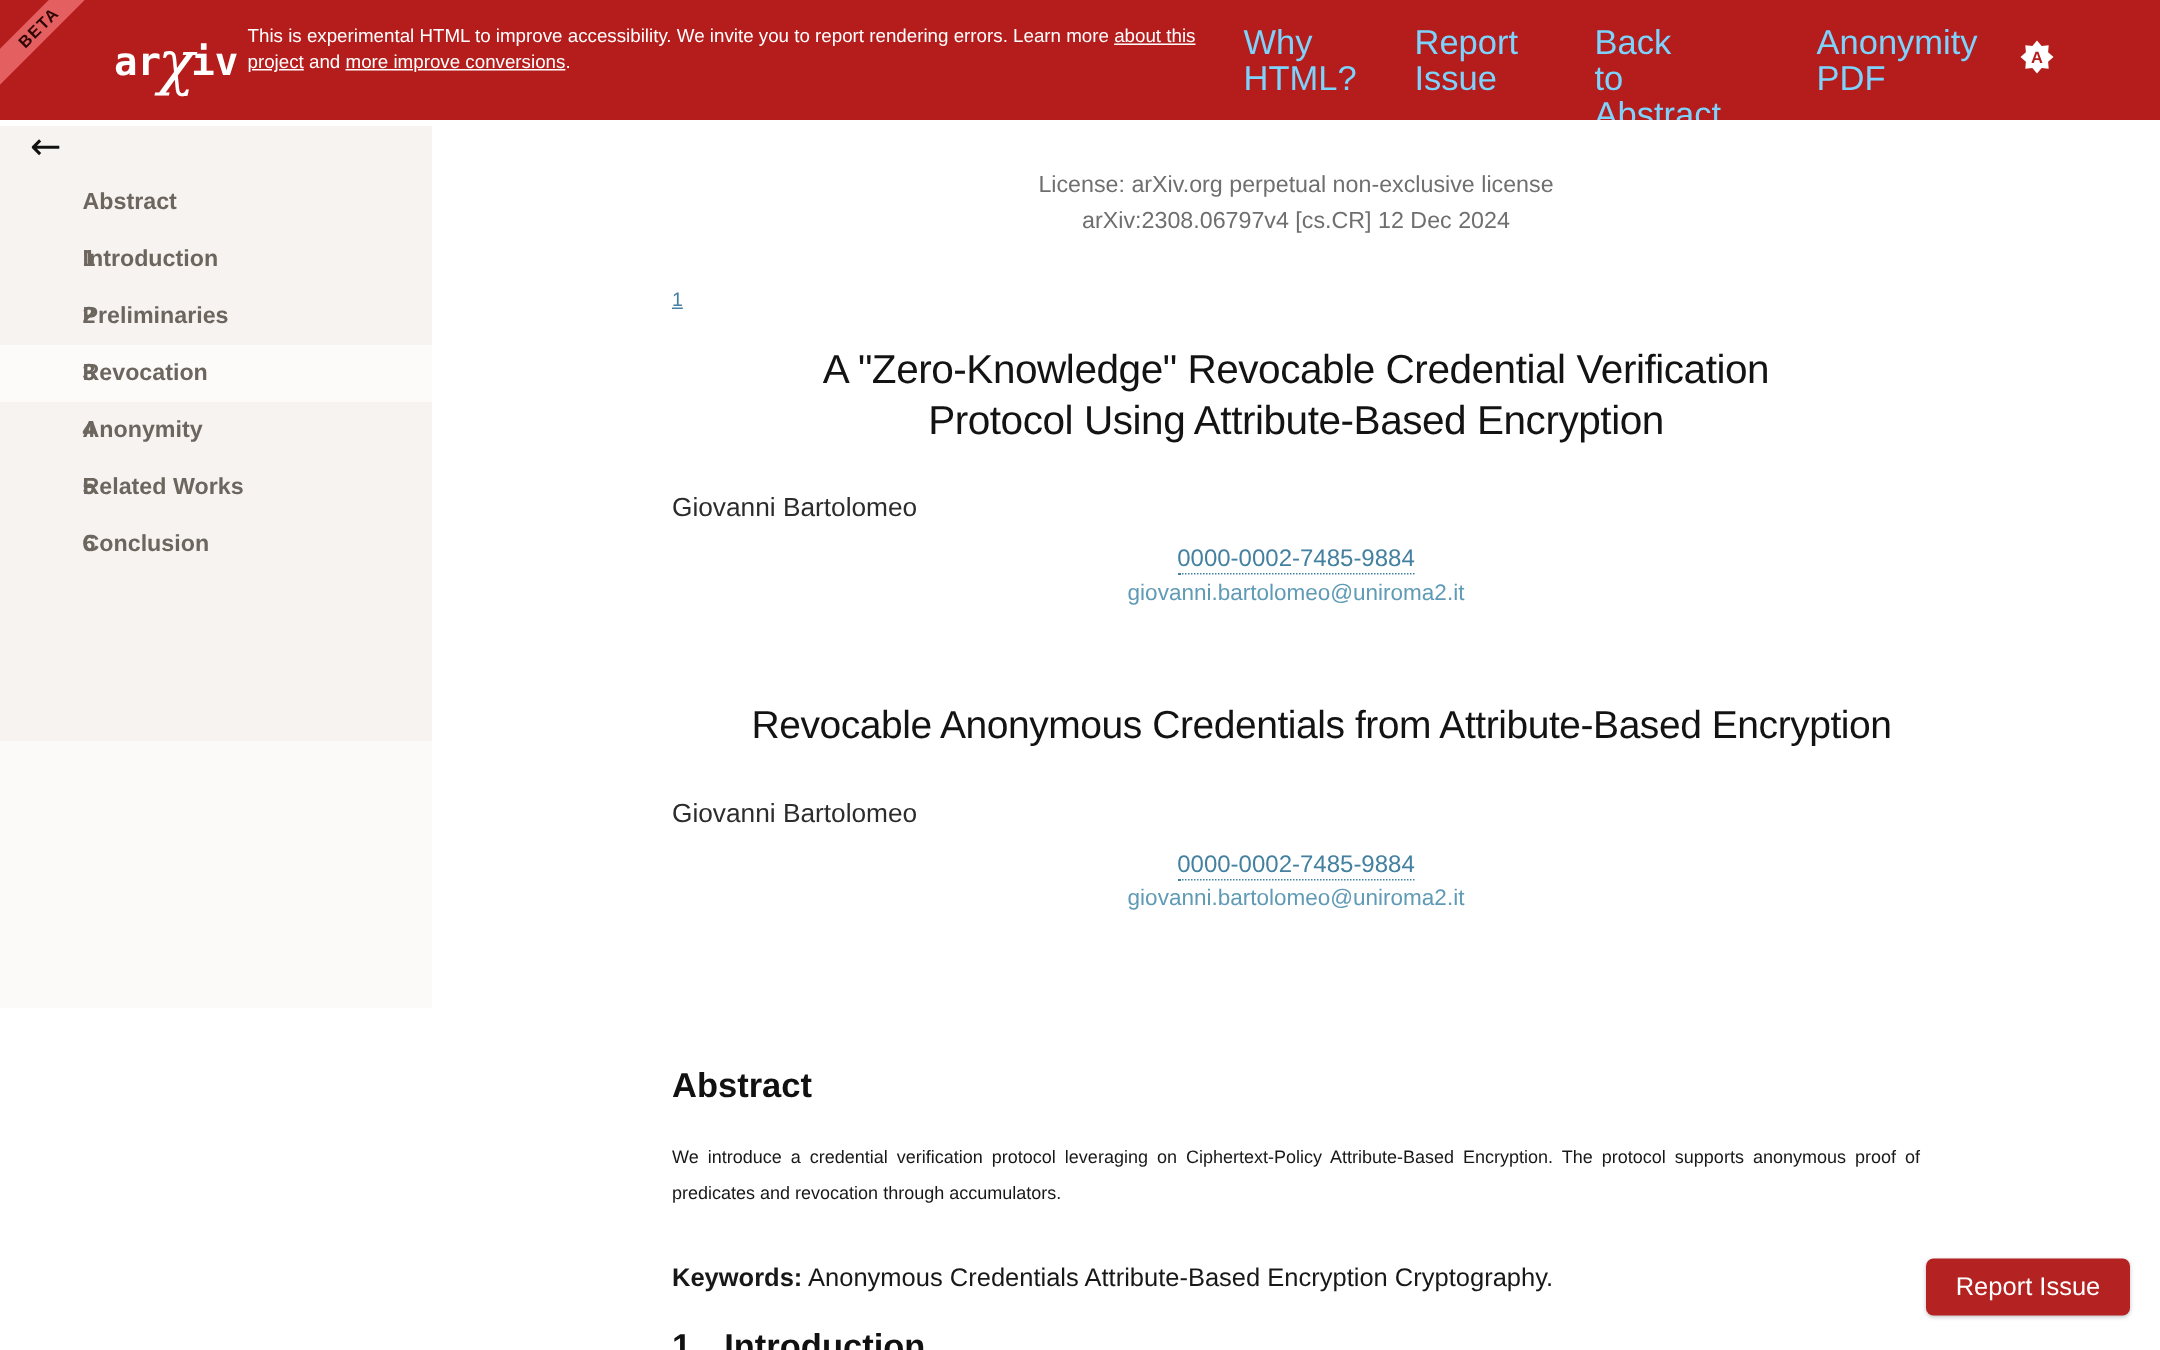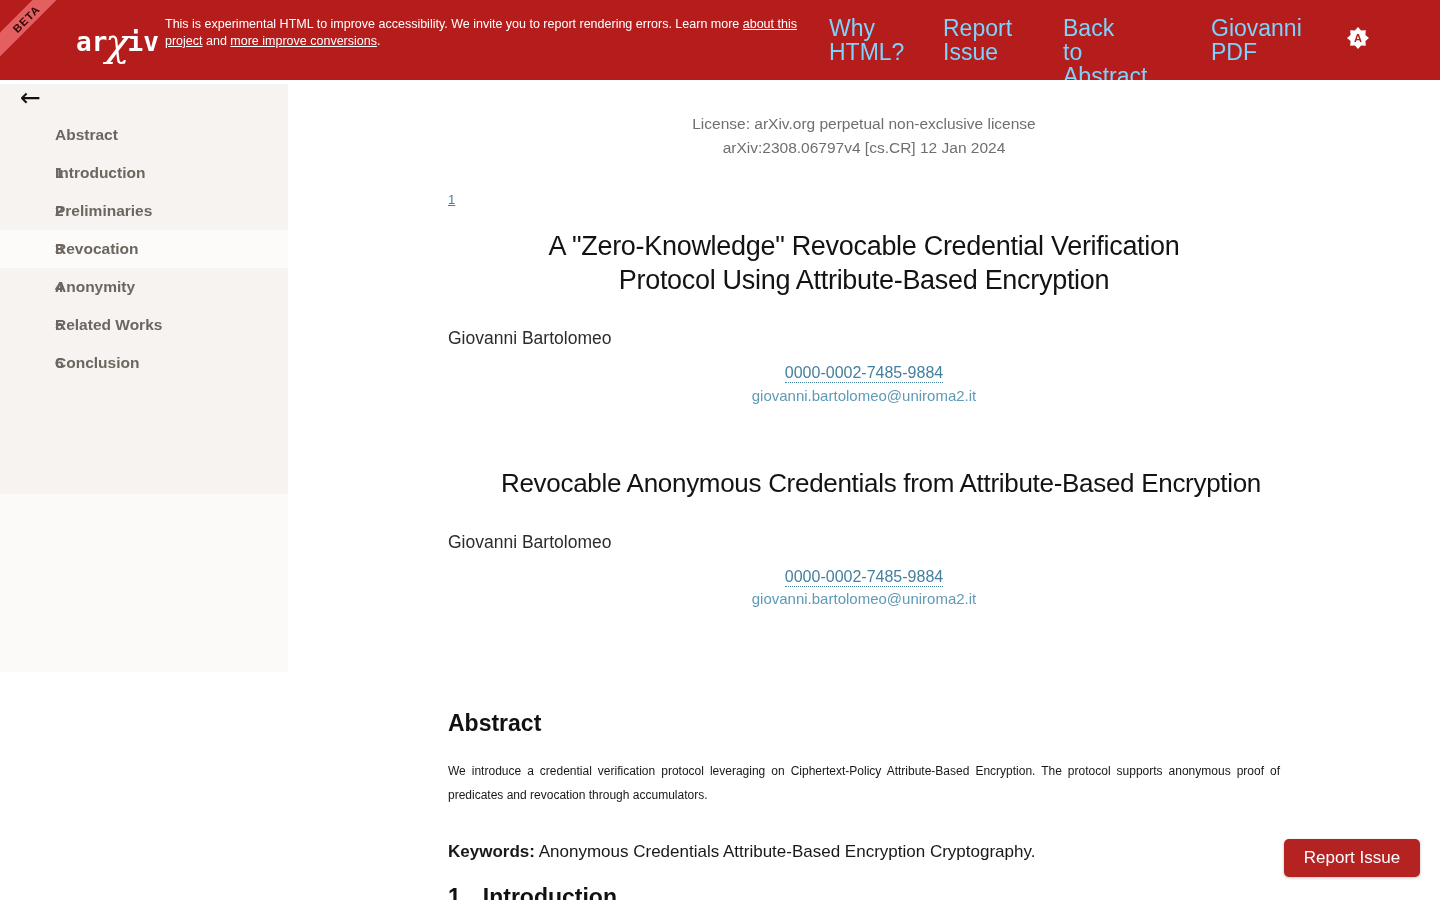--- a/index.html
+++ b/index.html
@@ -100,21 +100,21 @@
     <span class="lg-ar">ar</span><span class="lg-chi">χ</span><span class="lg-iv">iv</span>
   </div>
 
   <div class="banner">
     <span>This is experimental HTML to improve accessibility. We invite you to report rendering errors. Learn more </span><a>about this project</a><span> and </span><a>more improve conversions</a><span>.</span>
   </div>
 
   <div class="nav-item nav-why">Why HTML?</div>
   <div class="nav-item nav-report">Report Issue</div>
   <div class="nav-item nav-back">Back to Abstract</div>
-  <div class="nav-item nav-download">Giovanni PDF</div>
+  <div class="nav-item nav-download">Anonymity PDF</div>
 
   <div class="gear-btn">
     <svg width="24" height="24" viewBox="0 0 24 24">
       <polygon fill="#ffffff" points="12,1 15.1,4.6 19.8,4.2 19.4,8.9 23,12 19.4,15.1 19.8,19.8 15.1,19.4 12,23 8.9,19.4 4.2,19.8 4.6,15.1 1,12 4.6,8.9 4.2,4.2 8.9,4.6"></polygon>
       <text x="12" y="16" text-anchor="middle" font-size="11" font-weight="bold" font-family="Liberation Sans, sans-serif" fill="#b51c1c">A</text>
     </svg>
   </div>
 </div>
 
 <div class="sidebar">
@@ -150,21 +150,21 @@
     </div>
   </nav>
 </div>
 <div class="sidebar-ext"></div>
 
 <main class="main">
   <div class="content">
 
     <div class="license">
       <div>License: arXiv.org perpetual non-exclusive license</div>
-      <div>arXiv:2308.06797v4 [cs.CR] 12 Jan 2024</div>
+      <div>arXiv:2308.06797v4 [cs.CR] 12 Dec 2024</div>
     </div>
 
     <a class="footnote-link">1</a>
 
     <h1 class="paper-title">
       <span class="inner">A "Zero-Knowledge" Revocable Credential Verification Protocol Using Attribute-Based Encryption</span>
     </h1>
 
     <div class="author author1">Giovanni Bartolomeo</div>
     <div class="orcid orcid1">

